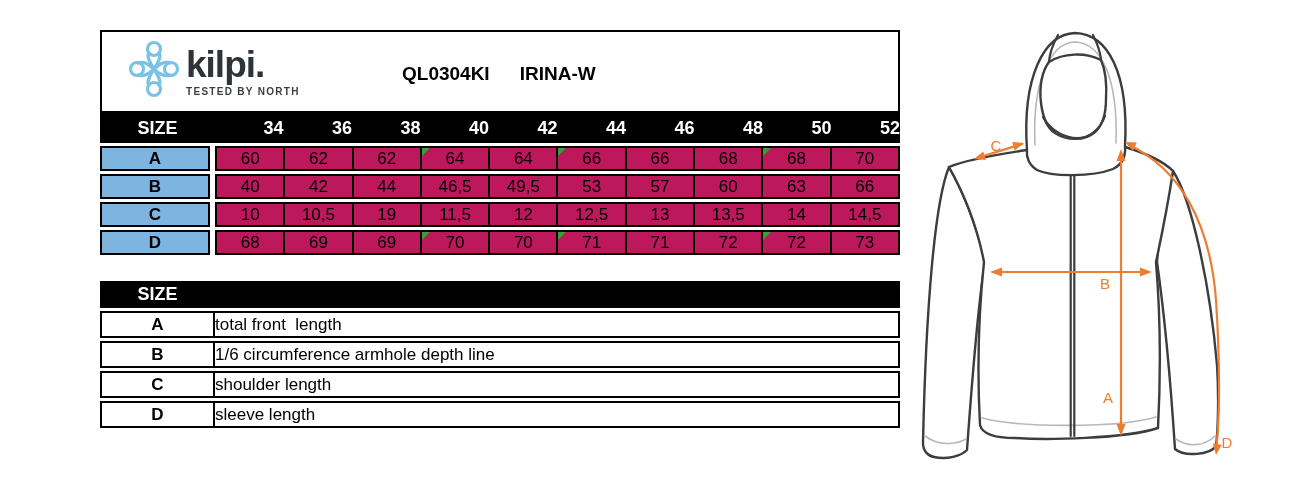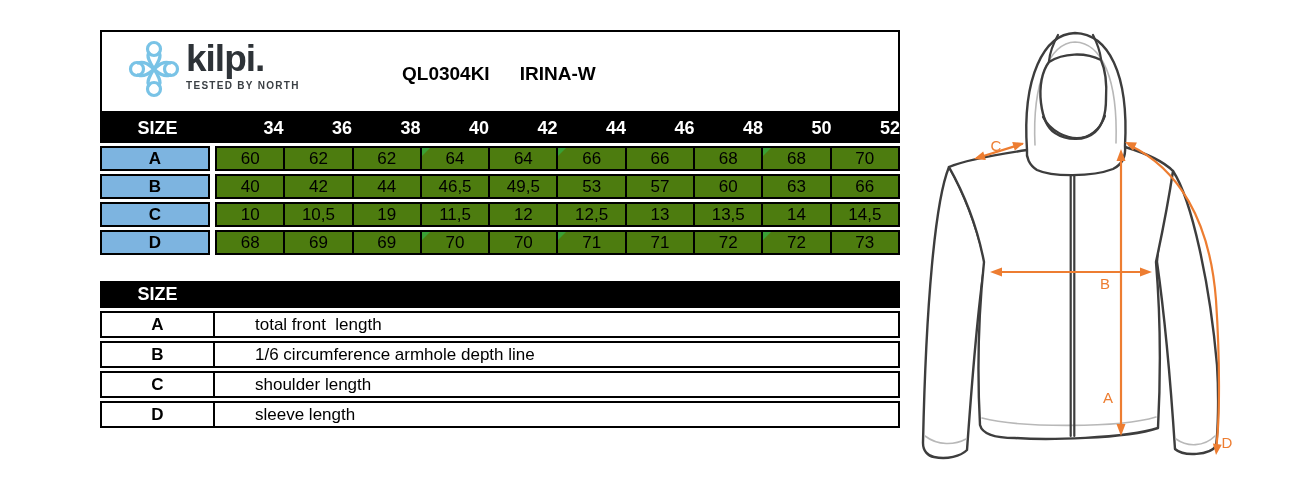--- a/index.html
+++ b/index.html
@@ -8,56 +8,56 @@
     font-family:"Liberation Sans", sans-serif; color:#000; overflow:hidden;
   }
 
   
   .header-box {
     position:absolute; left:100px; top:30px; width:800px; height:83px;
     border:2px solid #000; box-sizing:border-box; background:#fff;
   }
   .brand { position:absolute; left:26px; top:8px; display:flex; align-items:flex-start; }
   .brand-text { margin-left:6px; }
-  .brand-name { font-size:37px; font-weight:bold; color:#2e3338; line-height:1; letter-spacing:-1px; }
+  .brand-name { font-size:37px; font-weight:bold; color:#2e3338; line-height:1; margin-top:6px; letter-spacing:-1px; }
   .brand-tagline { font-size:10px; font-weight:bold; letter-spacing:1.3px; color:#3a3f44; margin-top:3px; }
   .product { position:absolute; left:300px; top:31px; display:flex; gap:30px; font-size:19px; font-weight:bold; }
 
   
   .size-table { position:absolute; left:100px; top:113px; width:800px; }
   .st-header { display:flex; align-items:center; background:#000; height:30px; color:#fff; font-weight:bold; font-size:18px; }
   .st-header-label { width:115px; text-align:center; }
   .st-header-cols { flex:1; display:flex; }
   .st-col { flex:1; text-align:right; }
   .st-row { display:flex; height:25px; margin-top:3px; }
   .st-label {
     width:110px; background:#7db4e0; border:2px solid #000; box-sizing:border-box;
     display:flex; align-items:center; justify-content:center; font-weight:bold; font-size:17px;
   }
   .st-grid { flex:1; display:flex; margin-left:5px; }
   .st-cell {
-    flex:1; background:#4d7c0f; border:2px solid #000; box-sizing:border-box; margin-left:-2px;
+    flex:1; background:#be185d; border:2px solid #000; box-sizing:border-box; margin-left:-2px;
     display:flex; align-items:center; justify-content:center; font-size:17px; position:relative;
   }
   .st-cell:first-child { margin-left:0; }
   .flag::before {
     content:""; position:absolute; top:0; left:0; width:0; height:0;
     border-top:8px solid #3aa035; border-right:8px solid transparent;
   }
 
   
   .legend-table { position:absolute; left:100px; top:281px; width:800px; }
   .lt-header { background:#000; height:27px; display:flex; align-items:center; }
   .lt-header-label { width:115px; text-align:center; color:#fff; font-weight:bold; font-size:18px; }
   .lt-row { display:flex; height:27px; margin-top:3px; border:2px solid #000; box-sizing:border-box; background:#fff; }
   .lt-letter {
     width:113px; border-right:2px solid #000; box-sizing:border-box;
     display:flex; align-items:center; justify-content:center; font-weight:bold; font-size:17px;
   }
-  .lt-desc { flex:1; padding-left:12px; display:flex; align-items:center; font-size:17px; white-space:pre-wrap;margin-left:28px; }
+  .lt-desc { flex:1; padding-left:0; display:flex; align-items:center; font-size:17px; white-space:pre-wrap; }
 
   
   .jacket { position:absolute; left:920px; top:5px; width:380px; height:498px; }
   .jk  { fill:#ffffff; stroke:#3d3d3d; stroke-width:2.4; stroke-linecap:round; stroke-linejoin:round; }
   .jkl { fill:none;    stroke:#3d3d3d; stroke-width:2.2; stroke-linecap:round; }
   .jkg { fill:none;    stroke:#b8b8b8; stroke-width:1.6; stroke-linecap:round; }
   .arr { fill:none;    stroke:#ed7d31; stroke-width:2.2; stroke-linecap:round; }
   .ah  { fill:#ed7d31; stroke:none; }
   .mlabel { fill:#ed7d31; font-family:"Liberation Sans", sans-serif; font-size:15px; }
 </style>

